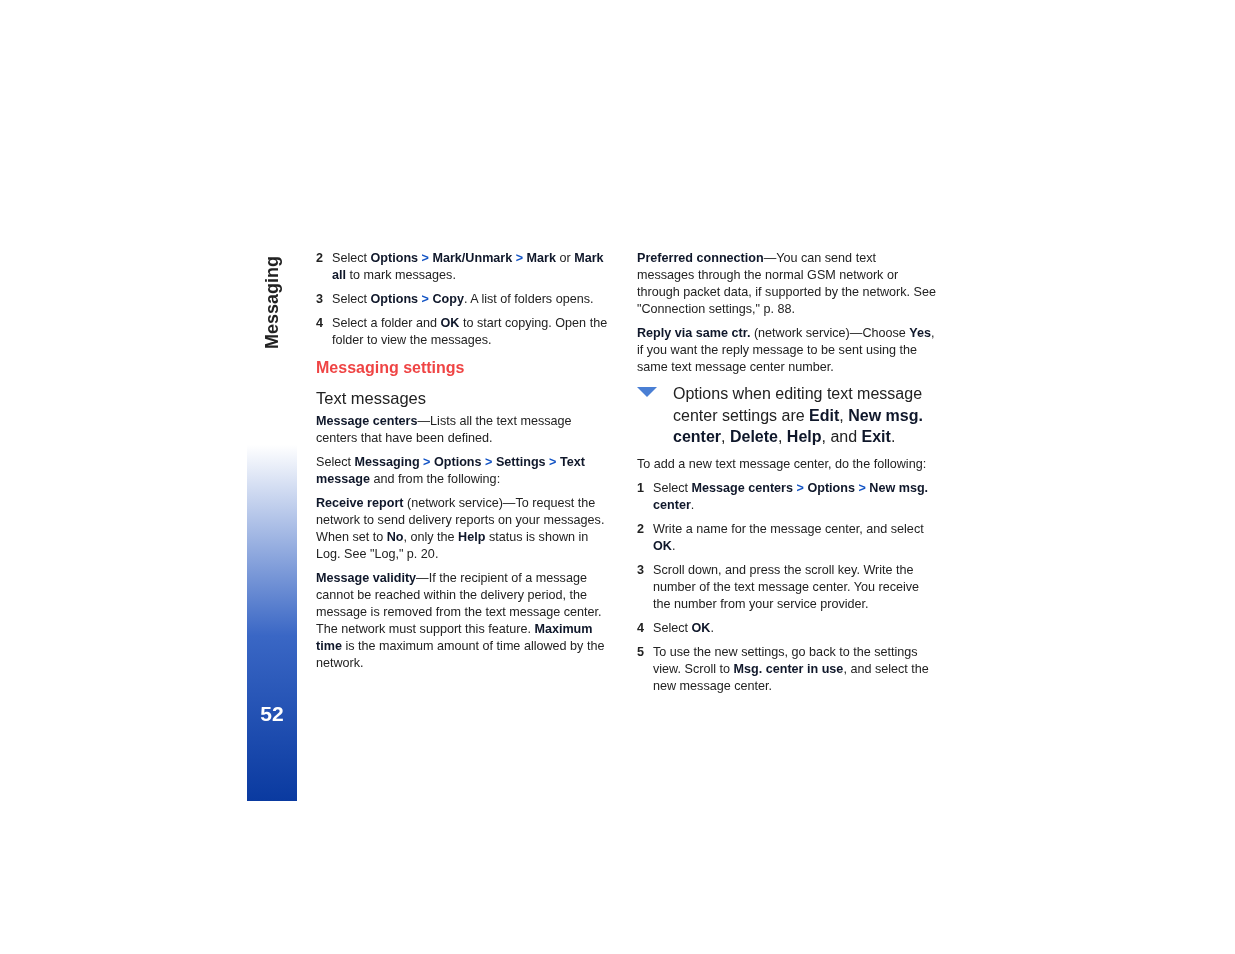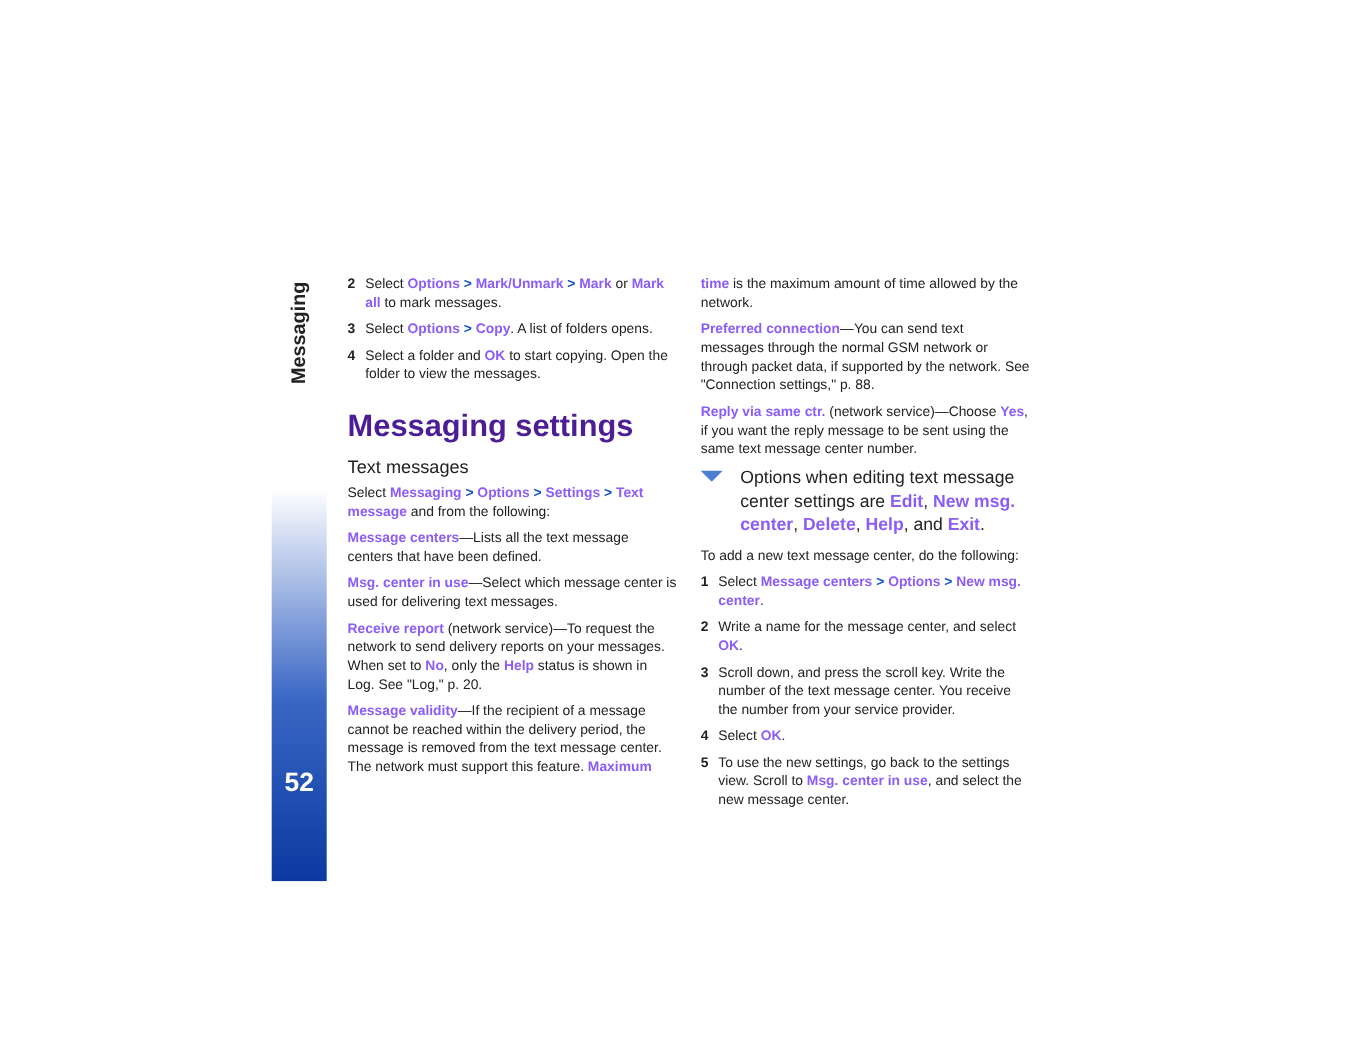--- a/index.html
+++ b/index.html
@@ -30,21 +30,21 @@
     color: #222;
     white-space: nowrap;
   }
   .page-number {
     position: absolute;
     bottom: 75px;
     left: 50%;
     transform: translateX(-50%);
     color: #fff;
     font-weight: bold;
-    font-size: 24px;
+    font-size: 21px;
   }
   .content {
     position: absolute;
     left: 316px;
     top: 250px;
     width: 620px;
     column-count: 2;
     column-gap: 22px;
     font-size: 12.6px;
     line-height: 1.35;
@@ -56,35 +56,35 @@
     break-inside: avoid;
   }
   .ol-num {
     font-weight: bold;
     min-width: 16px;
   }
   .ol-body {
     flex: 1;
   }
   h1 {
-    font-size: 28px;
+    font-size: 16px;
     font-weight: bold;
-    margin: 19px 0 8px 0;
-    color: #4c1d95;
+    margin: 8px 0 8px 0;
+    color: #ef4444;
   }
   h2 {
     font-size: 16.5px;
     font-weight: normal;
     margin: 6px 0 4px 0;
     color: #222;
   }
   p {
     margin: 0 0 7px 0;
   }
-  .bold-highlight { color: #8b5cf6; font-weight: bold; }
+  .bold-highlight { color: #0f172a; font-weight: bold; }
   .sep { color: #1253c4; font-weight: bold; }
   .tip {
     display: flex;
     gap: 16px;
     margin: 4px 0 8px 0;
     break-inside: avoid;
   }
   .tip-icon {
     min-width: 20px;
     height: 12px;
@@ -118,25 +118,24 @@
   </div>
 
   <div class="ol-item np">
     <div class="ol-num">4</div>
     <div class="ol-body"><span>Select a folder and </span><span class="bold-highlight">OK</span><span> to start copying. Open the folder to view the messages.</span></div>
   </div>
 
   <h1>Messaging settings</h1>
   <h2>Text messages</h2>
 
+  <p class="np"><span class="bold-highlight">Message centers</span><span>—Lists all the text message centers that have been defined.</span></p>
+
   <p class="np"><span>Select </span><span class="bold-highlight">Messaging</span><span class="sep"> &gt; </span><span class="bold-highlight">Options</span><span class="sep"> &gt; </span><span class="bold-highlight">Settings</span><span class="sep"> &gt; </span><span class="bold-highlight">Text message</span><span> and from the following:</span></p>
 
-  <p class="np"><span class="bold-highlight">Message centers</span><span>—Lists all the text message centers that have been defined.</span></p>
-
-  <p class="np"><span class="bold-highlight">Msg. center in use</span><span>—Select which message center is used for delivering text messages.</span></p>
 
   <p class="np"><span class="bold-highlight">Receive report</span><span> (network service)—To request the network to send delivery reports on your messages. When set to </span><span class="bold-highlight">No</span><span>, only the </span><span class="bold-highlight">Help</span><span> status is shown in Log. See "Log," p. 20.</span></p>
 
   <p><span class="bold-highlight">Message validity</span><span>—If the recipient of a message cannot be reached within the delivery period, the message is removed from the text message center. The network must support this feature. </span><span class="bold-highlight">Maximum time</span><span> is the maximum amount of time allowed by the network.</span></p>
 
 
   <p class="np"><span class="bold-highlight">Preferred connection</span><span>—You can send text messages through the normal GSM network or through packet data, if supported by the network. See "Connection settings," p. 88.</span></p>
 
   <p class="np"><span class="bold-highlight">Reply via same ctr.</span><span> (network service)—Choose </span><span class="bold-highlight">Yes</span><span>, if you want the reply message to be sent using the same text message center number.</span></p>
 

